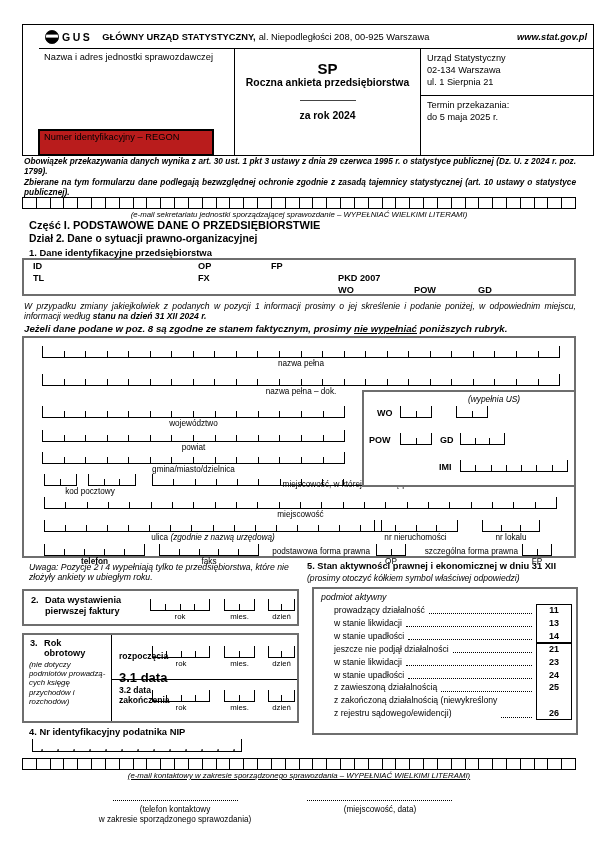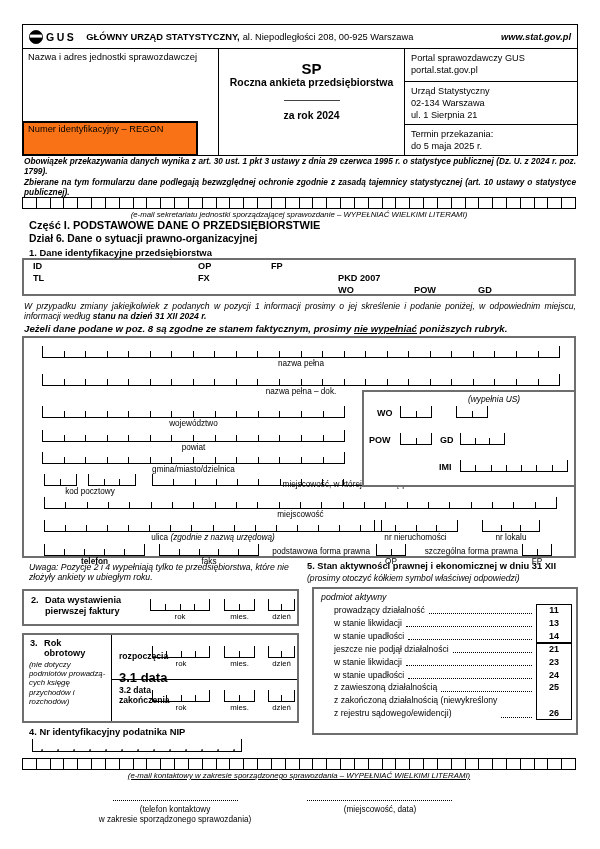--- a/index.html
+++ b/index.html
@@ -3,27 +3,27 @@
 <meta charset="utf-8">
 <style>
   html,body{margin:0;padding:0;background:#e8e8e8;}
   .page{position:relative;width:600px;height:849px;background:#fff;margin:0 auto;
         font-family:"Liberation Sans","DejaVu Sans",sans-serif;color:#000;overflow:hidden;}
   .abs{position:absolute;}
   .b{font-weight:bold;}
   .it{font-style:italic;}
   .ctr{text-align:left;}
   
-  .hdr{position:absolute;left:22px;top:24px;width:554px;border:1.5px solid #000;}
+  .hdr{position:absolute;left:22px;top:24px;width:554px;border:1.5px solid #000;padding-left:16px;}
   .hdr-top{display:flex;align-items:center;height:23px;border-bottom:1.5px solid #000;padding:0 6px;font-size:9.3px;}
   .hdr-mid{display:flex;height:106px;}
   .hcol-l{width:196px;border-right:1.5px solid #000;position:relative;padding:3px 5px;font-size:9.3px;box-sizing:border-box;}
   .hcol-m{flex:1;border-right:1.5px solid #000;text-align:center;position:relative;}
   .hcol-r{width:172px;font-size:9.2px;display:flex;flex-direction:column;box-sizing:border-box;line-height:12px;}
-  .regonbox{position:absolute;left:-1px;bottom:-1px;width:176px;height:35px;border:2px solid #000;background:#f97316;padding:1px 4px;box-sizing:border-box;font-size:9.3px;}
+  .regonbox{position:absolute;left:-1px;bottom:-1px;width:176px;height:27px;border:2px solid #000;background:#b91c1c;padding:1px 4px;box-sizing:border-box;font-size:9.3px;}
   .rc1{height:29px;border-bottom:1px solid #000;padding:3px 6px;}
   .rc2{height:40px;border-bottom:1.5px solid #000;padding:3px 6px;}
   .rc3{flex:1;padding:3px 6px;}
   .legal{position:absolute;left:24px;top:156px;width:552px;font-size:8.3px;font-weight:bold;font-style:italic;line-height:1.22;text-align:justify;}
   .legal p{margin:0 0 1px 0;}
   
   .cellstrip{position:absolute;left:22px;width:554px;height:12px;display:flex;border:1.2px solid #000;box-sizing:border-box;background:#fff;}
   .cellstrip i{flex:1;border-right:1px solid #000;}
   .cellstrip i:last-child{border-right:0;}
   .cap{position:absolute;left:22px;width:554px;text-align:center;font-size:7.8px;font-style:italic;}
@@ -84,24 +84,20 @@
           <span>Numer identyfikacyjny – REGON</span>
         </div>
       </div>
       <div class="hcol-m">
         <div class="b" style="font-size:15px;margin-top:11px;">SP</div>
         <div class="b" style="font-size:10.4px;">Roczna ankieta przedsiębiorstwa</div>
         <div style="width:56px;border-top:1.5px solid #444;margin:12px auto 9px auto;"></div>
         <div class="b" style="font-size:10.4px;">za rok 2024</div>
       </div>
       <div class="hcol-r">
-        <div class="rc1">
-          <div>Portal sprawozdawczy GUS</div>
-          <div>portal.stat.gov.pl</div>
-        </div>
         <div class="rc2">
           <div>Urząd Statystyczny</div>
           <div>02-134 Warszawa</div>
           <div>ul. 1 Sierpnia 21</div>
         </div>
         <div class="rc3">
           <div>Termin przekazania:</div>
           <div>do 5 maja 2025 r.</div>
         </div>
       </div>
@@ -151,21 +147,21 @@
       <i></i>
       <i></i>
       <i></i>
       <i></i>
       <i></i>
       <i></i>
     </div>
   <div class="cap" style="top:210px;">(e-mail sekretariatu jednostki sporządzającej sprawozdanie – WYPEŁNIAĆ WIELKIMI LITERAMI)</div>
 
   <div class="h1" style="top:219px;">Część I. PODSTAWOWE DANE O PRZEDSIĘBIORSTWIE</div>
-  <div class="h2" style="top:233px;">Dział 6. Dane o sytuacji prawno-organizacyjnej</div>
+  <div class="h2" style="top:233px;">Dział 2. Dane o sytuacji prawno-organizacyjnej</div>
   <div class="h3" style="top:247px;">1. Dane identyfikacyjne przedsiębiorstwa</div>
 
   <div class="box" style="left:22px;top:258px;width:554px;height:38px;">
     <span class="idlab" style="left:9px;top:1px;">ID</span>
     <span class="idlab" style="left:9px;top:13px;">TL</span>
     <span class="idlab" style="left:174px;top:1px;">OP</span>
     <span class="idlab" style="left:174px;top:13px;">FX</span>
     <span class="idlab" style="left:247px;top:1px;">FP</span>
     <span class="idlab" style="left:314px;top:13px;">PKD 2007</span>
     <span class="idlab" style="left:314px;top:25px;">WO</span>

